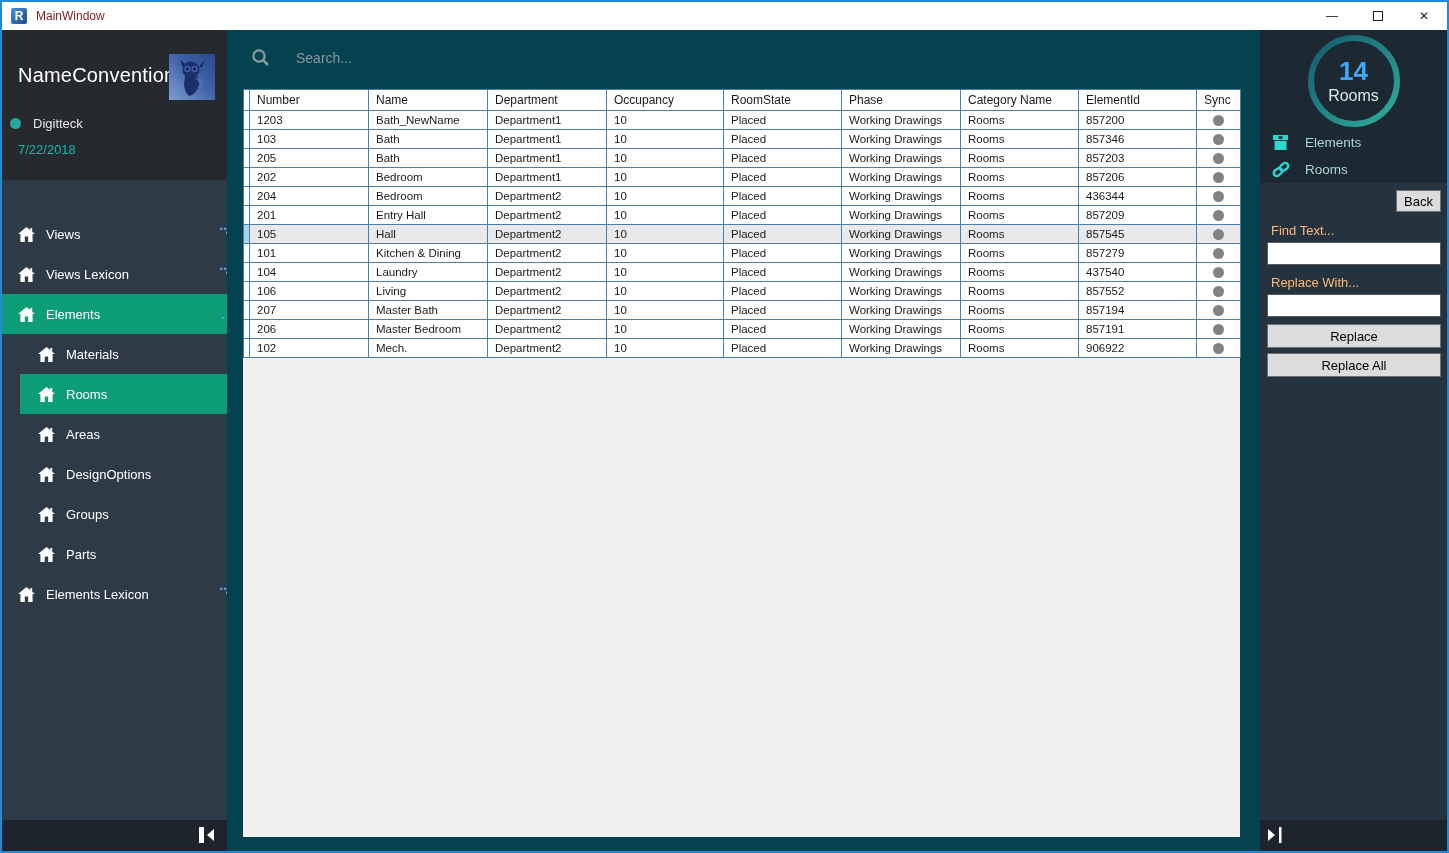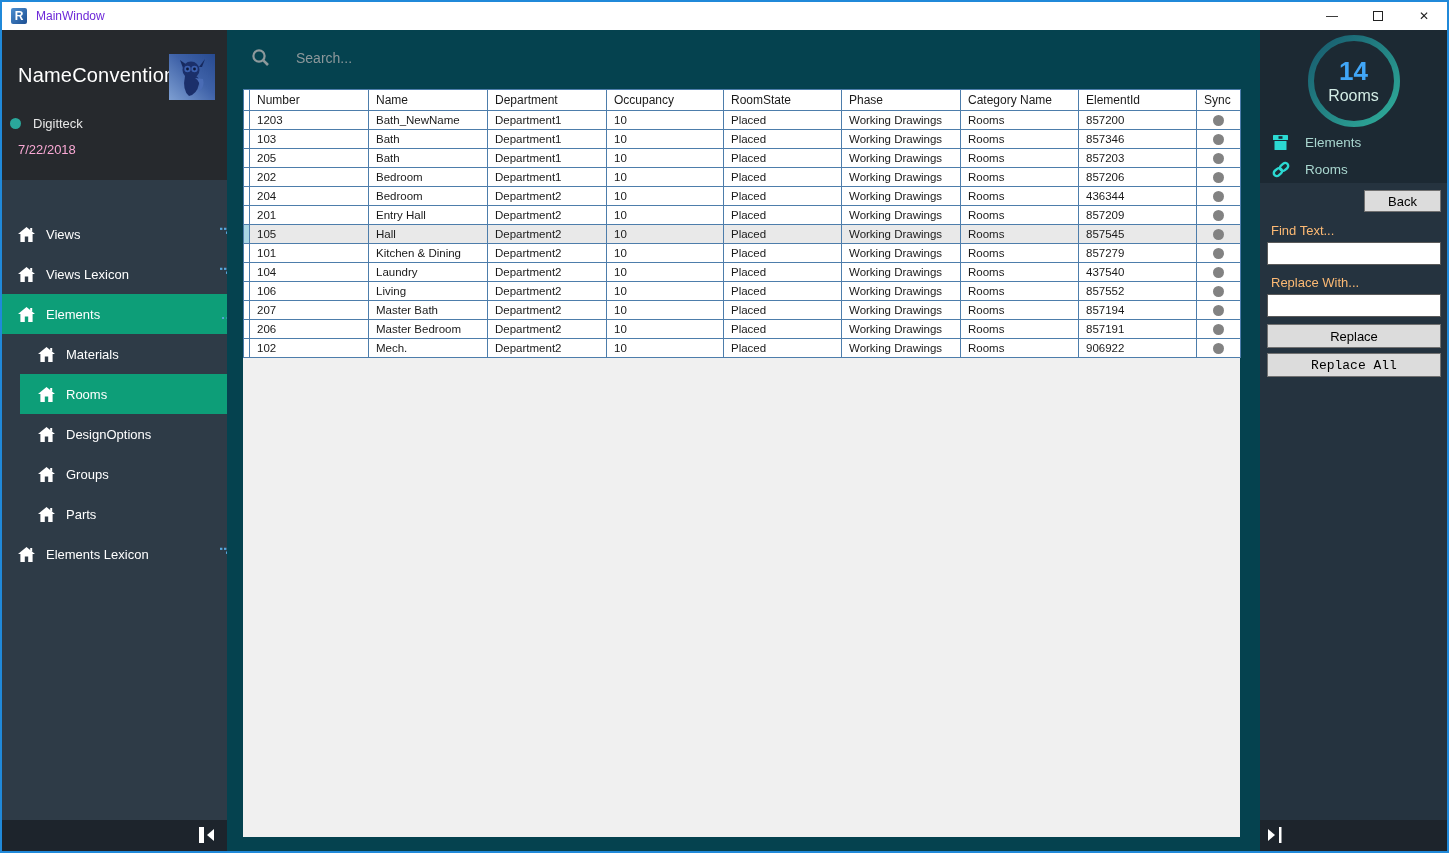--- a/index.html
+++ b/index.html
@@ -6,34 +6,34 @@
   body { font-family:"Liberation Sans", sans-serif; background:#888; }
   .window { position:relative; width:1449px; height:853px; background:#05424f;
             border:2px solid #2089d9; overflow:hidden; }
 
   
   .titlebar { position:absolute; left:0; top:0; width:1445px; height:28px; background:#ffffff;
               display:flex; align-items:center; }
   .app-icon { width:16px; height:16px; margin-left:9px; border-radius:2px;
               background:linear-gradient(135deg,#4b8ed0,#1d4f92); color:#fff; font-weight:bold;
               font-size:12px; line-height:16px; text-align:center; }
-  .titlebar-text { margin-left:9px; font-size:12px; color:#6d28d9; }
+  .titlebar-text { margin-left:9px; font-size:12px; color:#7f1d1d; }
   .titlebar-btns { position:absolute; right:0; top:0; height:28px; display:flex; }
   .tb-btn { width:46px; height:28px; display:flex; align-items:center; justify-content:center;
             color:#222; font-size:12px; cursor:default; }
   .tb-btn .sq { width:10px; height:10px; border:1px solid #222; display:inline-block; }
 
   
   .sidebar-top { position:absolute; left:0; top:28px; width:225px; height:150px; background:#26292d; }
   .app-title { position:absolute; left:16px; top:34px; color:#fff; font-size:20px; letter-spacing:.2px; }
   .owl-logo { position:absolute; right:12px; top:24px; width:46px; height:46px; }
   .company-row { position:absolute; left:8px; top:86px; display:flex; align-items:center; }
   .company-dot { width:11px; height:11px; border-radius:50%; background:#2aa79b; }
   .company-name { margin-left:12px; color:#e8e8e8; font-size:13px; }
-  .date-text { position:absolute; left:16px; top:112px; color:#f9a8d4; font-size:13px; }
+  .date-text { position:absolute; left:16px; top:112px; color:#14b8a6; font-size:13px; }
 
   .sidebar-nav { position:absolute; left:0; top:178px; width:225px; height:640px; background:#2e3b47; }
   .nav-list { position:absolute; left:0; top:34px; width:245px; }
   .nav-item { position:relative; height:40px; display:flex; align-items:center; color:#fff;
               font-size:13px; cursor:pointer; }
   .nav-item .house { margin-left:16px; width:17px; display:flex; }
   .nav-item.sub .house { margin-left:36px; }
   .nav-label { margin-left:11px; }
   .nav-item.selected { background:#0d9e78; }
   .nav-item.sub.selected { margin-left:18px; }
@@ -72,28 +72,28 @@
   .ring-count { color:#41a6f7; font-size:26px; font-weight:bold; line-height:26px; }
   .ring-label { color:#d3ece5; font-size:16px; margin-top:3px; }
   .rp-links { position:absolute; left:0; top:99px; width:187px; }
   .rp-link { height:27px; display:flex; align-items:center; cursor:pointer; }
   .rp-link .rp-ico { margin-left:12px; width:18px; display:flex; }
   .rp-link-label { margin-left:15px; color:#a9d6cf; font-size:13.5px; }
 
   .right-mid { position:absolute; left:1258px; top:181px; width:187px; height:637px; background:#25333f; }
   .btn { background:#dcdcdc; border:1px solid #707070; font-size:13px; color:#000;
          font-family:"Liberation Sans",sans-serif; cursor:pointer; }
-  .back-btn { position:absolute; top:7px; right:6px; height:22px; padding:0 23px; }
+  .back-btn { position:absolute; top:7px; right:6px; height:22px; padding:0 7px; }
   .fr-label { position:absolute; left:11px; color:#fdba74; font-size:13px; }
   .fr-input { position:absolute; left:7px; width:174px; height:23px; border:1px solid #5a5a5a;
               background:#fff; font-size:13px; padding:0 4px; font-family:"Liberation Sans",sans-serif; }
   .find-label { top:40px; } .find-input { top:59px; }
   .replace-label { top:92px; } .replace-input { top:111px; }
   .replace-btn { position:absolute; left:7px; top:141px; width:174px; height:24px; }
-  .replace-all-btn { position:absolute; left:7px; top:170px; width:174px; height:24px;font-family:Liberation Mono, monospace; }
+  .replace-all-btn { position:absolute; left:7px; top:170px; width:174px; height:24px; }
 
   .right-bottom { position:absolute; left:1258px; top:818px; width:187px; height:31px; background:#1d242c; }
   .expand-right { position:absolute; left:5px; top:7px; }
 </style>
 </head>
 <body>
 
 <div class="window">
 
   <div class="titlebar">
@@ -206,20 +206,29 @@
           </span>
           <span class="nav-label">Rooms</span>
         </div>
         <div class="nav-item sub">
           <span class="house">
             <svg width="17" height="15" viewBox="0 0 17 15">
               <path d="M8.5 0 L17 7 L14.6 7 L14.6 15 L10.2 15 L10.2 9.6 L6.8 9.6 L6.8 15 L2.4 15 L2.4 7 L0 7 Z" fill="#fff"></path>
               <rect x="12.2" y="1" width="2" height="3.4" fill="#fff"></rect>
             </svg>
           </span>
+          <span class="nav-label">Areas</span>
+        </div>
+        <div class="nav-item sub">
+          <span class="house">
+            <svg width="17" height="15" viewBox="0 0 17 15">
+              <path d="M8.5 0 L17 7 L14.6 7 L14.6 15 L10.2 15 L10.2 9.6 L6.8 9.6 L6.8 15 L2.4 15 L2.4 7 L0 7 Z" fill="#fff"></path>
+              <rect x="12.2" y="1" width="2" height="3.4" fill="#fff"></rect>
+            </svg>
+          </span>
           <span class="nav-label">DesignOptions</span>
         </div>
         <div class="nav-item sub">
           <span class="house">
             <svg width="17" height="15" viewBox="0 0 17 15">
               <path d="M8.5 0 L17 7 L14.6 7 L14.6 15 L10.2 15 L10.2 9.6 L6.8 9.6 L6.8 15 L2.4 15 L2.4 7 L0 7 Z" fill="#fff"></path>
               <rect x="12.2" y="1" width="2" height="3.4" fill="#fff"></rect>
             </svg>
           </span>
           <span class="nav-label">Groups</span>

